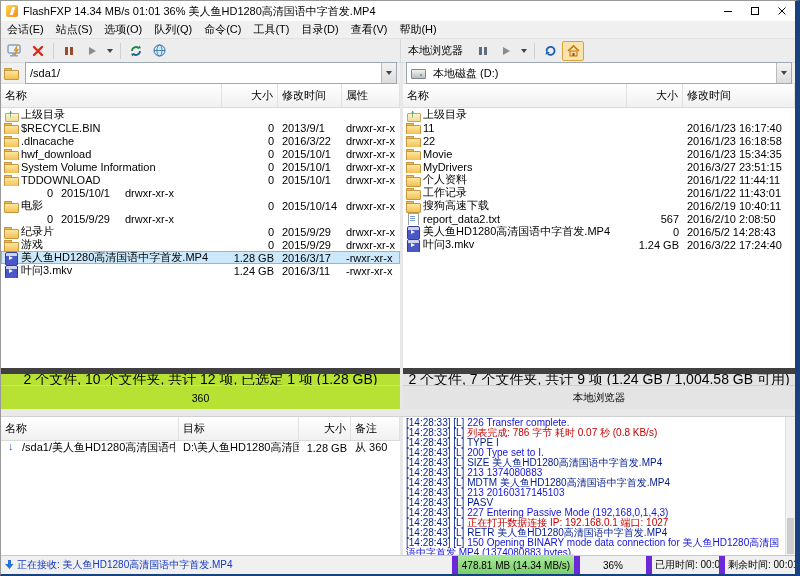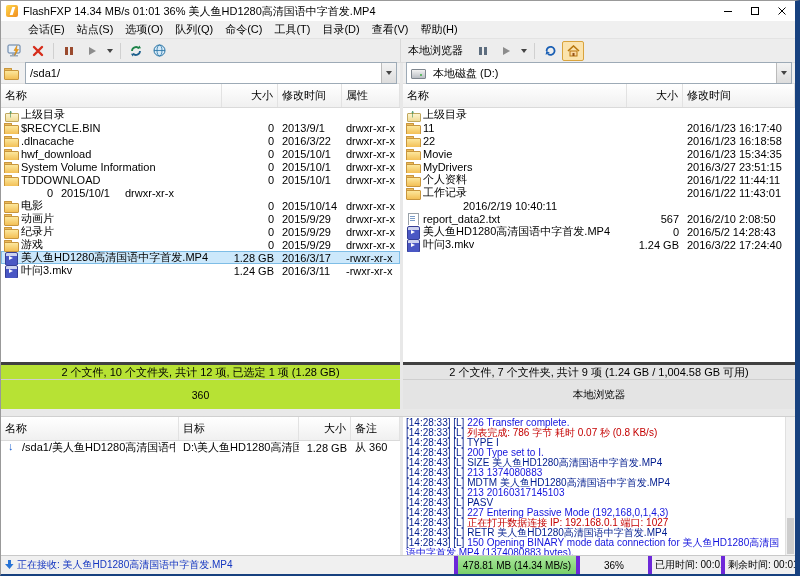--- a/index.html
+++ b/index.html
@@ -5,21 +5,21 @@
 *{box-sizing:border-box;margin:0;padding:0}
 html,body{width:800px;height:576px;overflow:hidden}
 body{font-family:"Liberation Sans","DejaVu Sans",sans-serif;font-size:11px;color:#000;background:#d4d4d4}
 .window{width:800px;height:576px;display:flex;flex-direction:column;background:#3b82f6;border:1px solid #999;border-right:5px solid #17417f;border-bottom:2px solid #17417f}
 .titlebar{height:20px;flex:0 0 auto;background:#fff;display:flex;align-items:center;padding-left:5px}
 .app-icon{width:12px;height:12px;margin-right:5px;border-radius:2px;background:linear-gradient(135deg,#ffd94d,#f08c1f);position:relative;flex:0 0 auto}
 .app-icon::after{content:"";position:absolute;left:5px;top:2px;width:2.5px;height:8px;background:#fff;transform:skewX(-18deg)}
 .title-text{flex:1;font-size:11px;white-space:nowrap;overflow:hidden}
 .win-btns{display:flex;height:100%;flex:0 0 auto}
 .win-btn{width:27px;height:100%;display:flex;align-items:center;justify-content:center}
-.menubar{height:18px;flex:0 0 auto;background:#f0f0f0;display:flex;align-items:center;padding-left:21px;border-bottom:1px solid #e3e3e3}
+.menubar{height:18px;flex:0 0 auto;background:#f0f0f0;display:flex;align-items:center;padding-left:0;border-bottom:1px solid #e3e3e3}
 .menu-item{padding:0 6px;white-space:nowrap}
 .toolbar-row{height:24px;flex:0 0 auto;display:flex;background:#ededed;border-bottom:1px solid #dcdcdc}
 .toolbar{display:flex;align-items:center;padding:0 3px;gap:1px}
 .toolbar.tleft{width:399px;flex:0 0 auto}
 .toolbar.tright{flex:1;border-left:1px solid #d8d8d8;min-width:0}
 .tb-sep{width:1px;height:16px;background:#d0d0d0;margin:0 3px;flex:0 0 auto}
 .tb-btn{min-width:22px;height:20px;display:flex;align-items:center;justify-content:center;border:1px solid transparent;border-radius:2px;flex:0 0 auto}
 .tb-btn.pressed{background:#fbe3ad;border-color:#d9a33c}
 .tb-title{margin:0 8px 0 4px;white-space:nowrap}
 .main{flex:1;display:flex;min-height:0}
@@ -52,41 +52,41 @@
 .ic-up::before{content:"";position:absolute;left:1px;top:4px;width:12px;height:7px;background:linear-gradient(#fdf4cf,#f0dc96);border:1px solid #c0a85e;border-radius:1px}
 .ic-up::after{content:"↑";position:absolute;left:4px;top:-2px;font-size:11px;line-height:12px;font-weight:700;color:#157a3c}
 .ic-video::before{content:"";position:absolute;left:1px;top:0;width:11px;height:12px;background:linear-gradient(180deg,#cdd2ef 0 3px,#4a57c4 3px);border:1px solid #353e96;border-radius:2px}
 .ic-video::after{content:"";position:absolute;left:5px;top:4px;width:0;height:0;border-left:4px solid #fff;border-top:2.5px solid transparent;border-bottom:2.5px solid transparent}
 .ic-text::before{content:"";position:absolute;left:2px;top:0;width:9px;height:12px;background:#fff;border:1px solid #98a0a8}
 .ic-text::after{content:"";position:absolute;left:4px;top:3px;width:5px;height:1px;background:#7a9cc8;box-shadow:0 2px 0 #7a9cc8,0 4px 0 #7a9cc8}
 .ic-disk{width:15px}
 .ic-disk::before{content:"";position:absolute;left:0;top:2px;width:13px;height:8px;background:linear-gradient(#f2f2f2,#b9bec4);border:1px solid #7e868e;border-radius:1px}
 .ic-disk::after{content:"";position:absolute;left:9px;top:7px;width:2px;height:2px;background:#3cb043;border-radius:50%}
 .ic-queue::after{content:"↓";position:absolute;left:3px;top:-2px;font-size:11px;line-height:12px;font-weight:700;color:#1a5fd0}
-.pane-status{height:17px;flex:0 0 auto;display:flex;align-items:center;justify-content:center;white-space:nowrap;overflow:hidden;border-top:3px solid #404040;font-size:11px}
-.pane-tab{height:30px;flex:0 0 auto;display:flex;align-items:center;justify-content:center;border-top:1px solid #cfcfcf;font-size:10.5px}
+.pane-status{height:17px;flex:0 0 auto;display:flex;align-items:center;justify-content:center;white-space:nowrap;overflow:hidden;border-top:6px solid #404040;font-size:14px}
+.pane-tab{height:24px;flex:0 0 auto;display:flex;align-items:center;justify-content:center;border-top:1px solid #cfcfcf;font-size:10.5px}
 .bg-green{background:#b7e234}
 .bg-gray{background:#e4e4e4}
 .hsplit{height:8px;background:#e9e9e9;border-bottom:1px solid #d0d0d0;flex:0 0 auto}
 .bottom{height:138px;flex:0 0 auto;display:flex;min-height:0;background:#fff}
 .queue-pane{width:399px;flex:0 0 auto;display:flex;flex-direction:column;min-width:0;background:#fff}
 .q-name{width:178px;display:flex;align-items:center;min-width:0}
 .q-target{width:120px}
 .q-size{width:52px;text-align:right}
 .q-note{flex:1 1 auto}
 .log-pane{flex:1;position:relative;overflow:hidden;font-size:10px;line-height:10px;padding:1px 12px 0 3px;background:#fff;min-width:0}
 .log-line{word-break:break-all}
 .lt{color:#001c8e}
 .log-line.reply .lx{color:#1414dc}
 .log-line.cmd .lx{color:#001c8e}
 .log-line.status .lx{color:#c40000}
 .log-scroll{position:absolute;top:0;right:0;bottom:0;width:10px;background:#f1f1f1;border-left:1px solid #e0e0e0}
 .log-thumb{position:absolute;left:1px;right:1px;bottom:1px;height:36px;background:#cdcdcd}
 .statusbar{height:19px;flex:0 0 auto;display:flex;align-items:stretch;background:#f0f0f0;border-top:1px solid #c9c9c9;font-size:10px}
-.sb-seg{display:flex;align-items:center;padding:0 4px;border-right:4px solid #6d28d9;white-space:nowrap;overflow:hidden}
+.sb-seg{display:flex;align-items:center;padding:0 4px;border-right:6px solid #6d28d9;white-space:nowrap;overflow:hidden}
 .sb-transfer{flex:1;color:#1536c0;gap:3px;min-width:0}
 .sb-progress{width:122px;flex:0 0 auto;background:linear-gradient(#a9e79b,#79cf69);justify-content:center}
 .sb-pct{width:72px;flex:0 0 auto;justify-content:center}
 .sb-elapsed{width:73px;flex:0 0 auto;padding:0 3px}
 .sb-remaining{width:70px;flex:0 0 auto;border-right:none;padding:0 3px}
 </style>
 </head>
 <body>
 
 <div class="window">
@@ -286,24 +286,20 @@
           <div class="lv-row">
             <div class="cell c-name">
               <span class="ic ic-folder"></span>
               <span class="fname">电影</span>
             </div>
             <div class="cell c-size">0</div>
             <div class="cell c-date">2015/10/14</div>
             <div class="cell c-attr">drwxr-xr-x</div>
           </div>
           <div class="lv-row">
-            <div class="cell c-name">
-              <span class="ic ic-folder"></span>
-              <span class="fname">动画片</span>
-            </div>
             <div class="cell c-size">0</div>
             <div class="cell c-date">2015/9/29</div>
             <div class="cell c-attr">drwxr-xr-x</div>
           </div>
           <div class="lv-row">
             <div class="cell c-name">
               <span class="ic ic-folder"></span>
               <span class="fname">纪录片</span>
             </div>
             <div class="cell c-size">0</div>
@@ -410,20 +406,24 @@
           </div>
           <div class="lv-row">
             <div class="cell c-name">
               <span class="ic ic-folder"></span>
               <span class="fname">工作记录</span>
             </div>
             <div class="cell r-size"></div>
             <div class="cell r-date">2016/1/22 11:43:01</div>
           </div>
           <div class="lv-row">
+            <div class="cell c-name">
+              <span class="ic ic-folder"></span>
+              <span class="fname">搜狗高速下载</span>
+            </div>
             <div class="cell r-size"></div>
             <div class="cell r-date">2016/2/19 10:40:11</div>
           </div>
           <div class="lv-row">
             <div class="cell c-name">
               <span class="ic ic-text"></span>
               <span class="fname">report_data2.txt</span>
             </div>
             <div class="cell r-size">567</div>
             <div class="cell r-date">2016/2/10 2:08:50</div>

